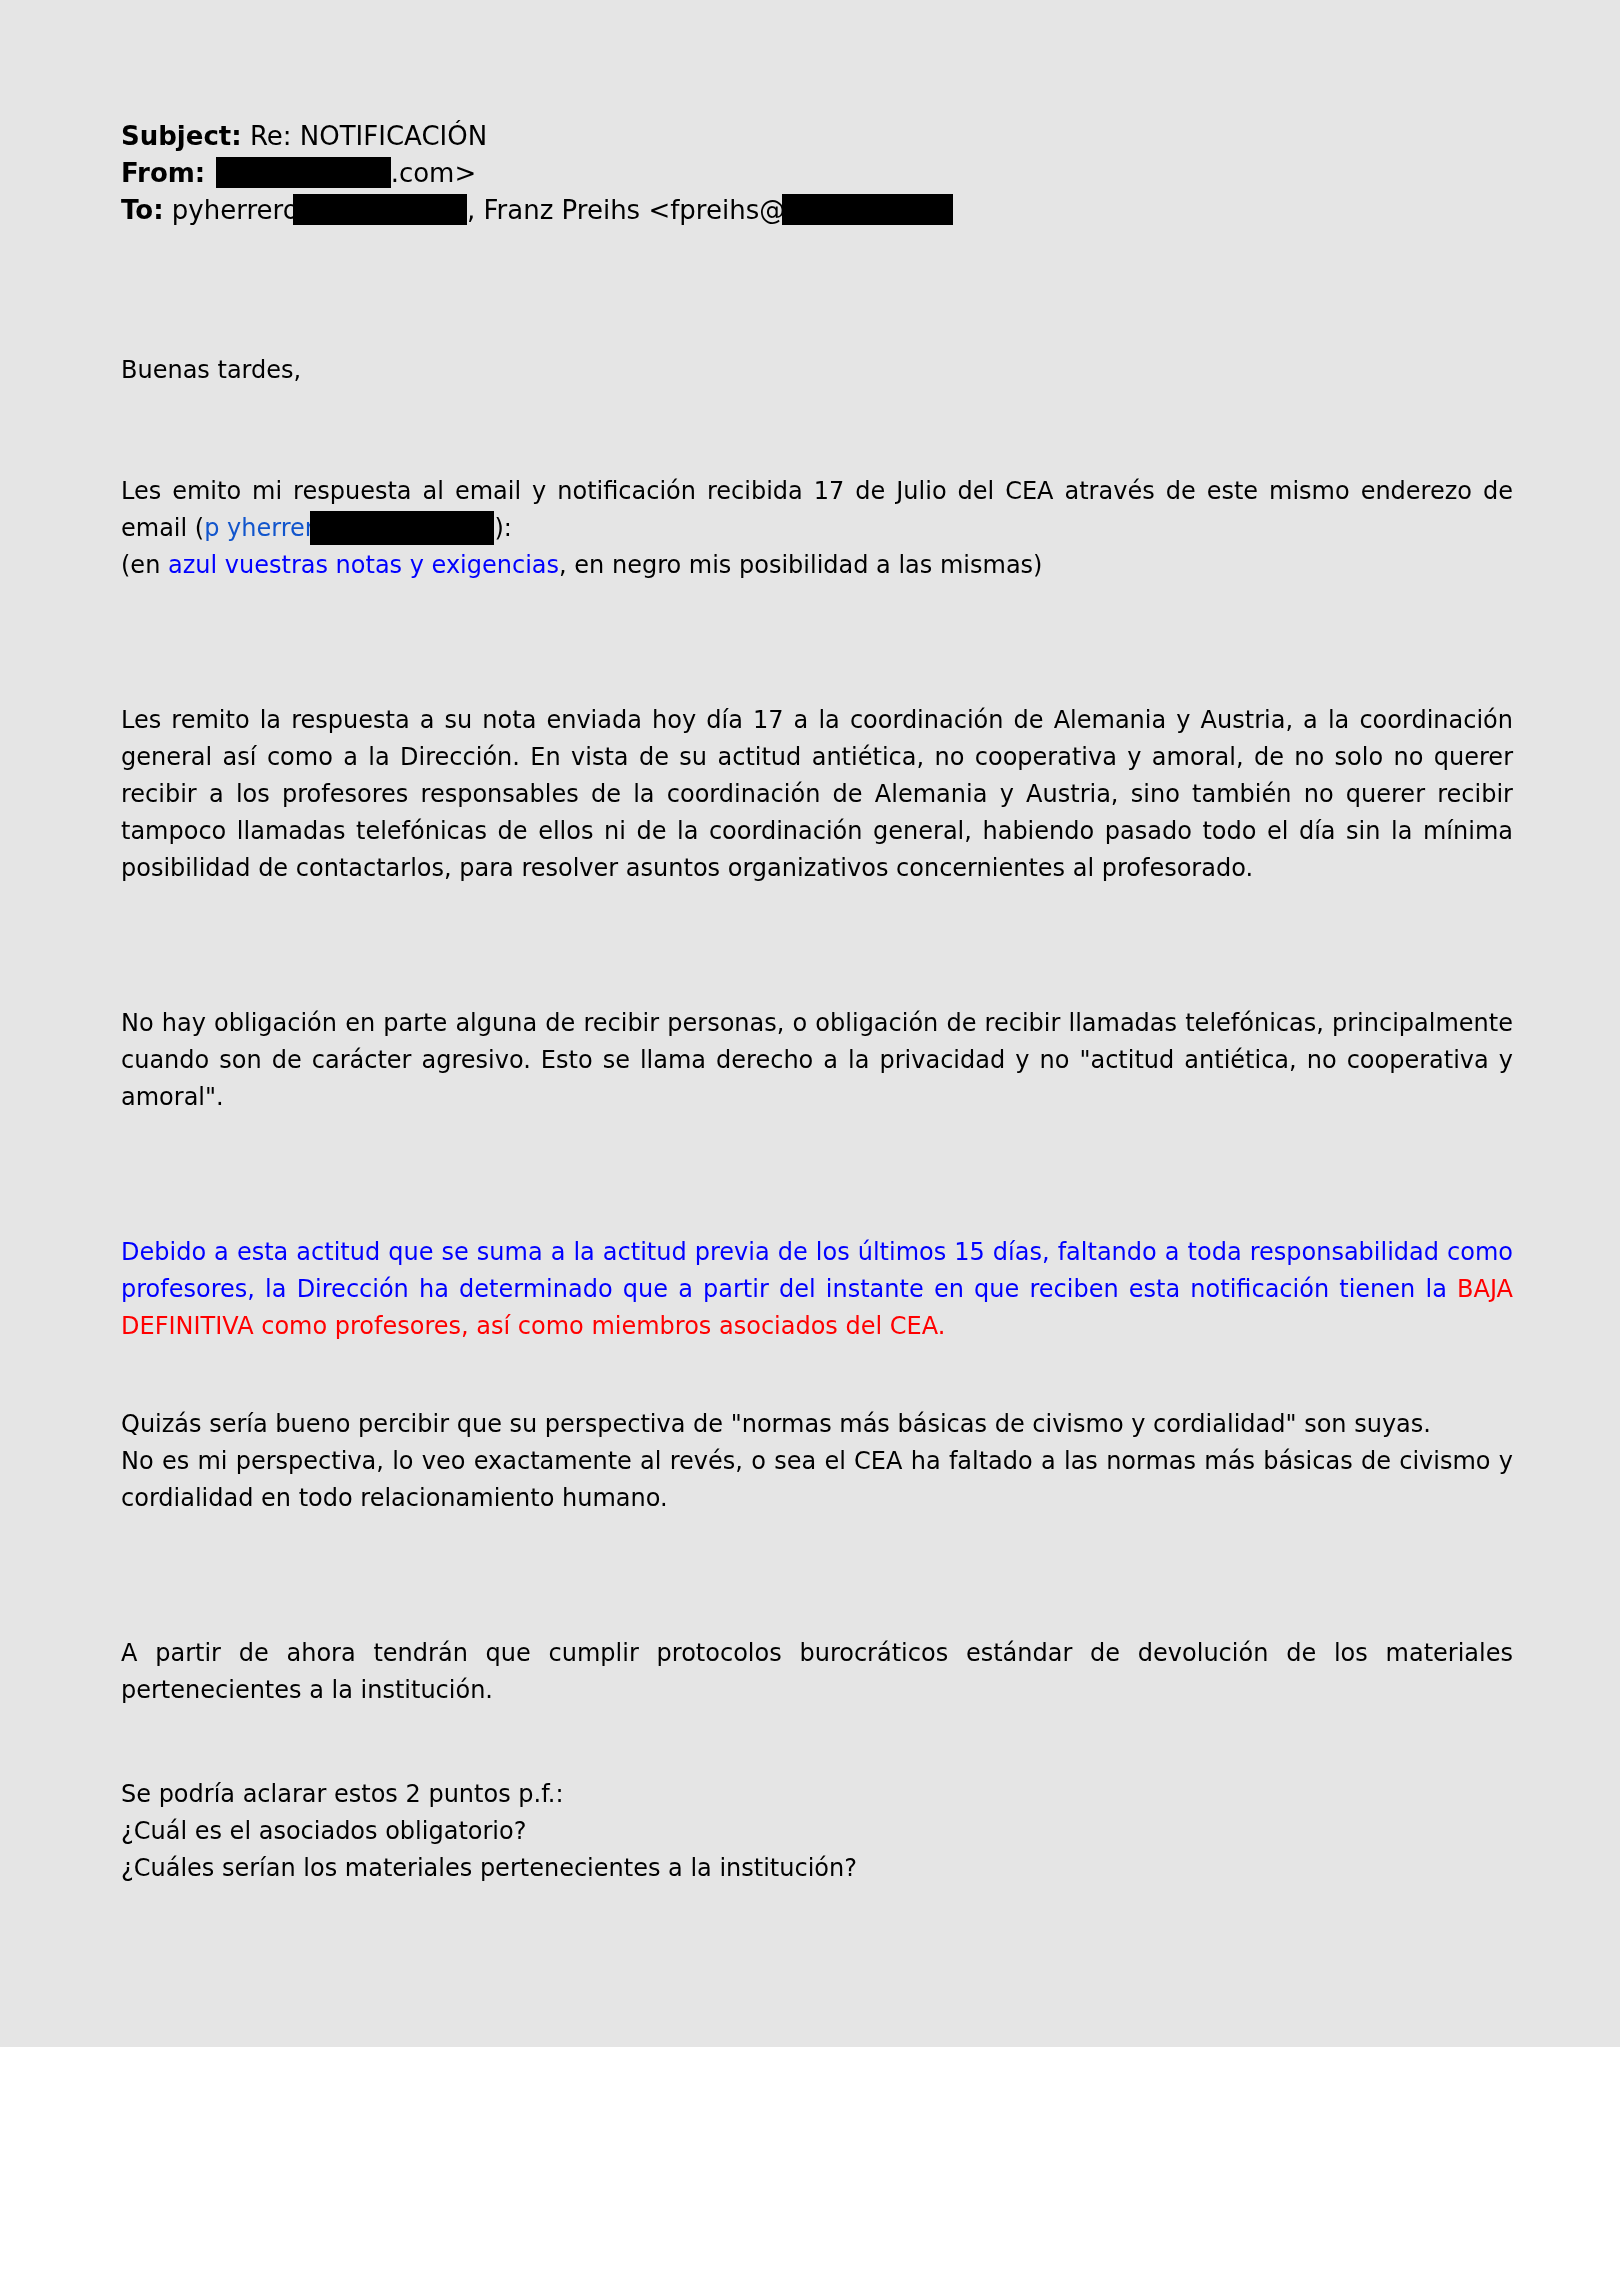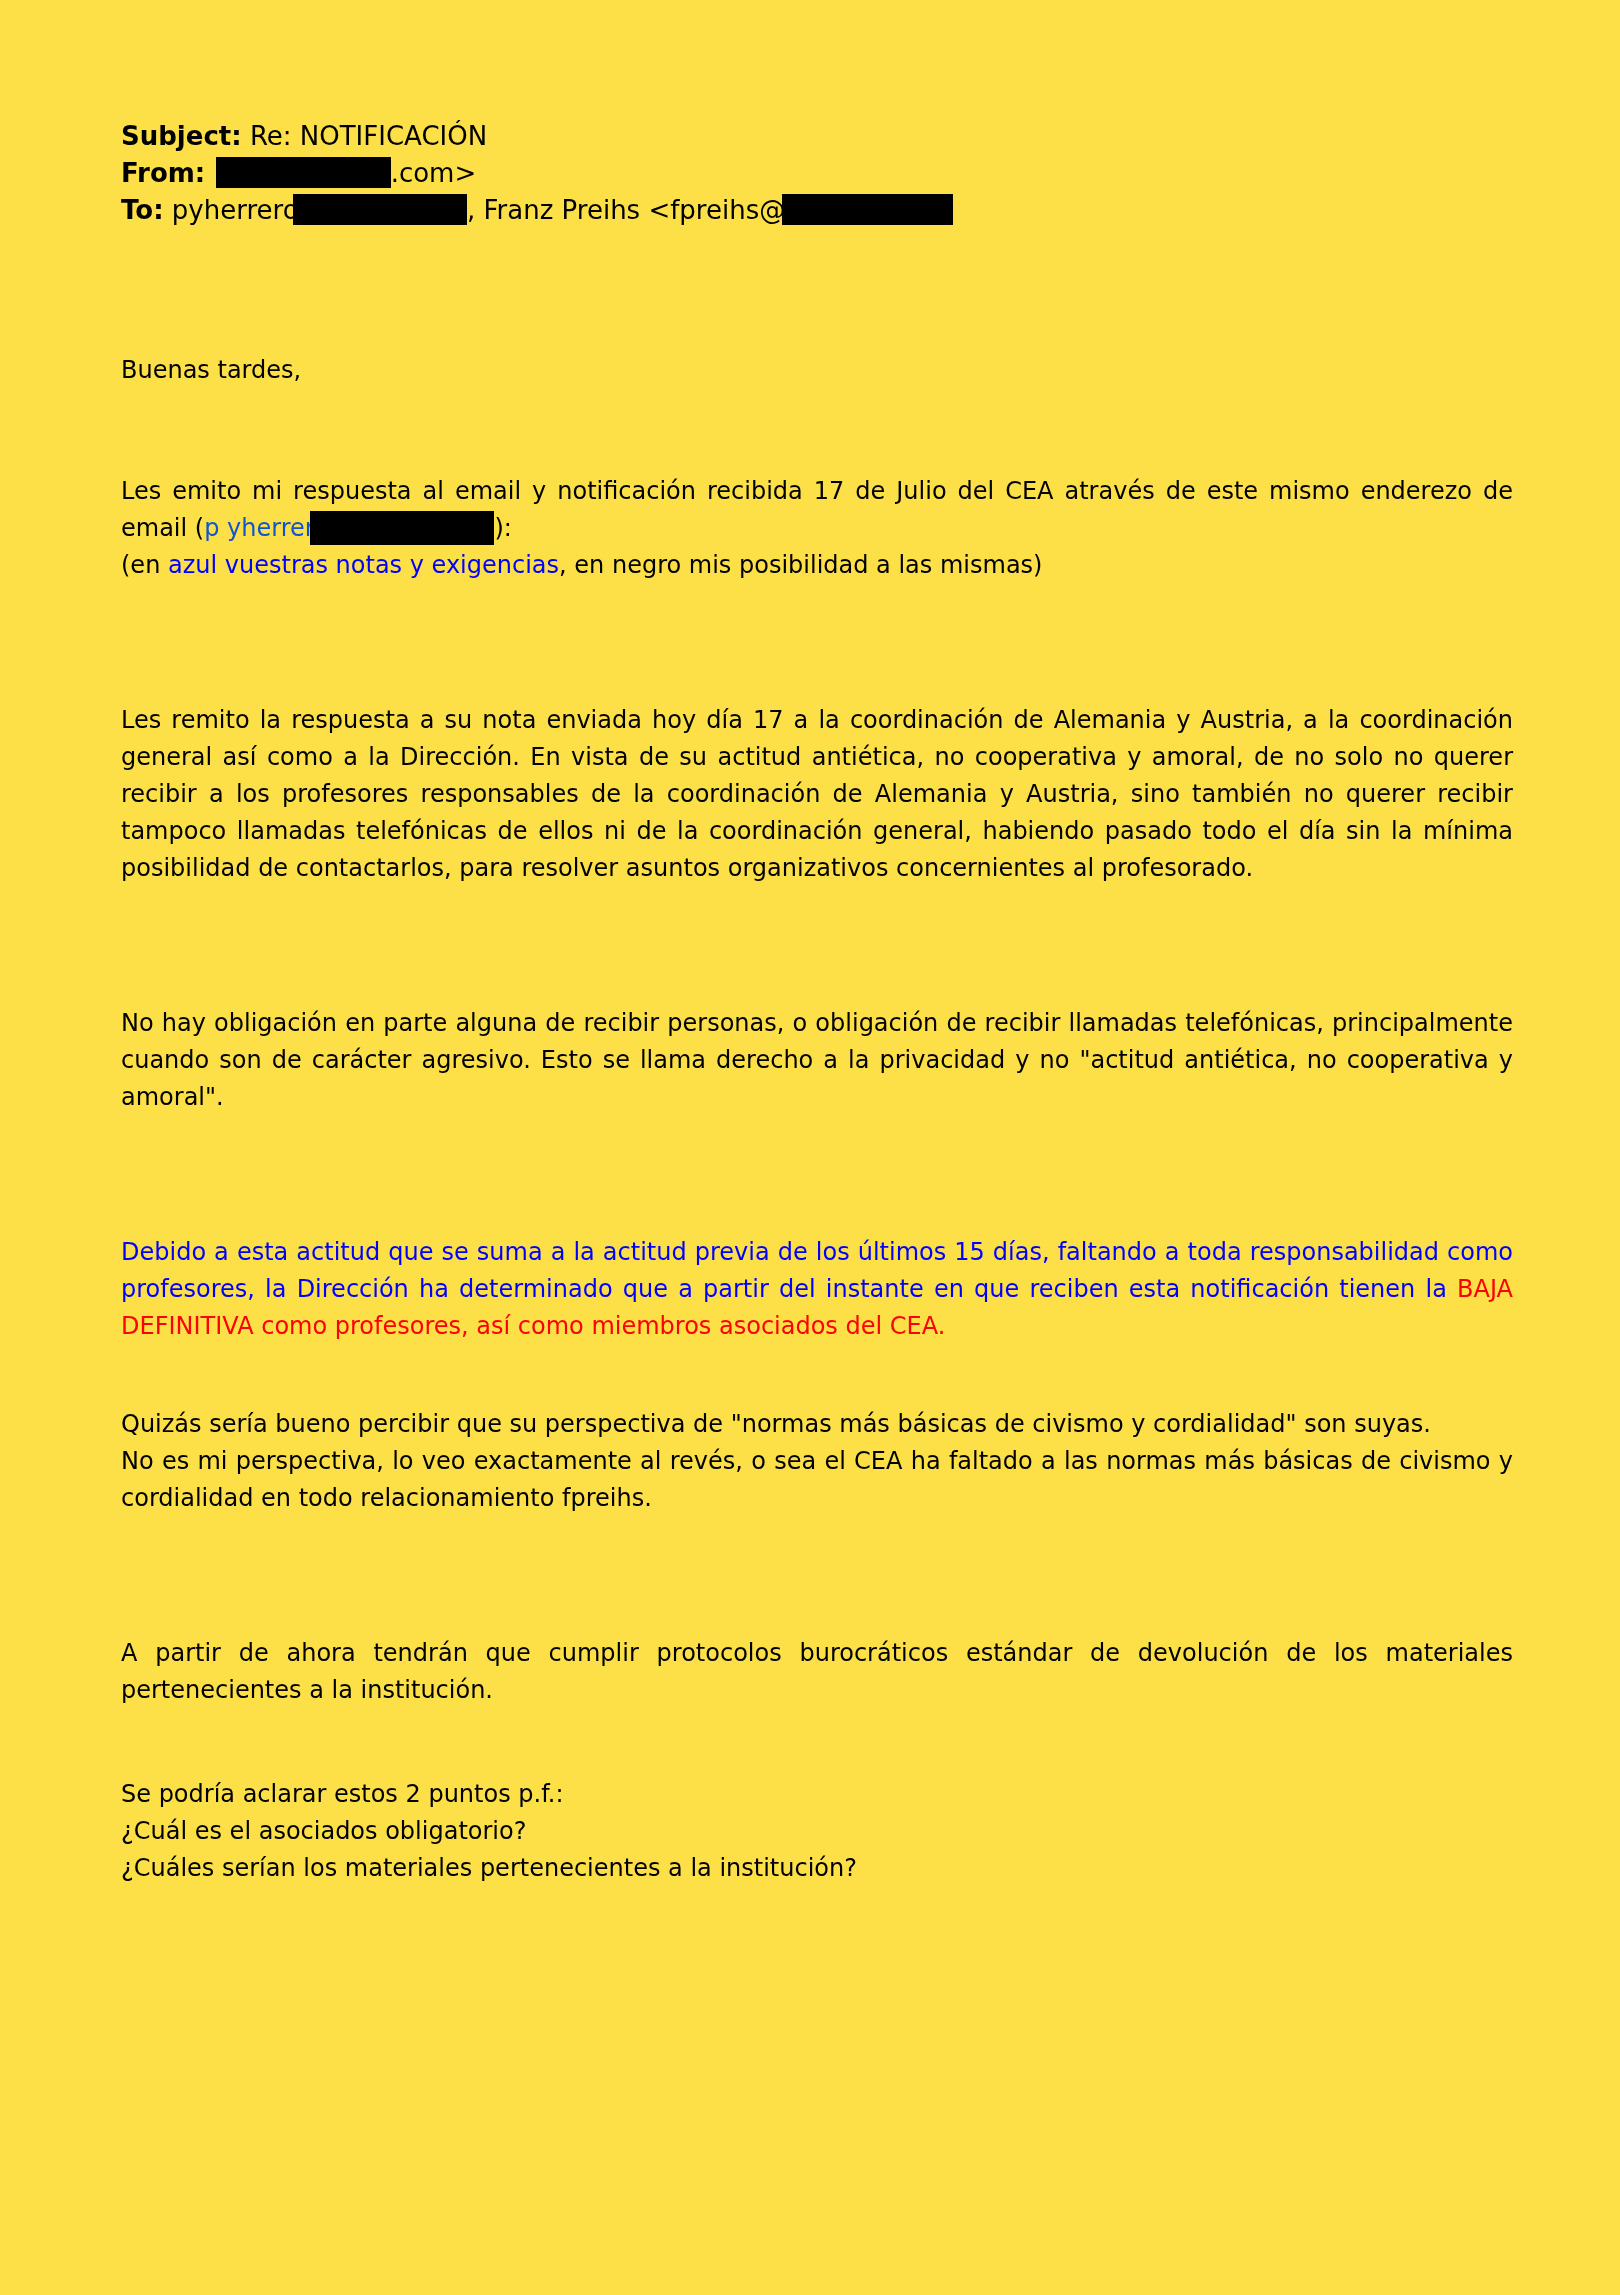--- a/index.html
+++ b/index.html
@@ -10,22 +10,22 @@
   body {
     width: 1620px;
     height: 2295px;
     font-family: "DejaVu Sans", "Liberation Sans", sans-serif;
     color: #000000;
     -webkit-font-smoothing: antialiased;
   }
   .page {
     position: relative;
     width: 1620px;
-    height: 2295px;
-    background: #fde047;
+    height: 2047px;
+    background: #e5e5e5;
     overflow: hidden;
   }
 
   
   .header {
     position: absolute;
     left: 121px;
     top: 118px;
     width: 1400px;
     font-family: "DejaVu Sans", "Liberation Sans", sans-serif;
@@ -138,21 +138,21 @@
     <p class="para">No hay obligación en parte alguna de recibir personas, o obligación de recibir llamadas telefónicas, principalmente cuando son de carácter agresivo. Esto se llama derecho a la privacidad y no "actitud antiética, no cooperativa y amoral".</p>
 
     <div class="gap-168"></div>
 
 
     <p class="para"><span class="blue">Debido a esta actitud que se suma a la actitud previa de los últimos 15 días, faltando a toda responsabilidad como profesores, la Dirección ha determinado que a partir del instante en que reciben esta notificación tienen la </span><span class="red">BAJA DEFINITIVA como profesores, así como miembros asociados del CEA.</span></p>
 
     <div class="gap-86"></div>
 
     <p class="para">Quizás sería bueno percibir que su perspectiva de "normas más básicas de civismo y cordialidad" son suyas.</p>
-    <p class="para">No es mi perspectiva, lo veo exactamente al revés, o sea el CEA ha faltado a las normas más básicas de civismo y cordialidad en todo relacionamiento fpreihs.</p>
+    <p class="para">No es mi perspectiva, lo veo exactamente al revés, o sea el CEA ha faltado a las normas más básicas de civismo y cordialidad en todo relacionamiento humano.</p>
 
     <div class="gap-168"></div>
 
     <p class="para blue">A partir de ahora tendrán que cumplir protocolos burocráticos estándar de devolución de los materiales pertenecientes a la institución.</p>
 
     <div class="gap-95"></div>
 
     <p class="para noj">Se podría aclarar estos 2 puntos p.f.:</p>
     <p class="para noj">¿Cuál es el asociados obligatorio?</p>
     <p class="para noj">¿Cuáles serían los materiales pertenecientes a la institución?</p>

